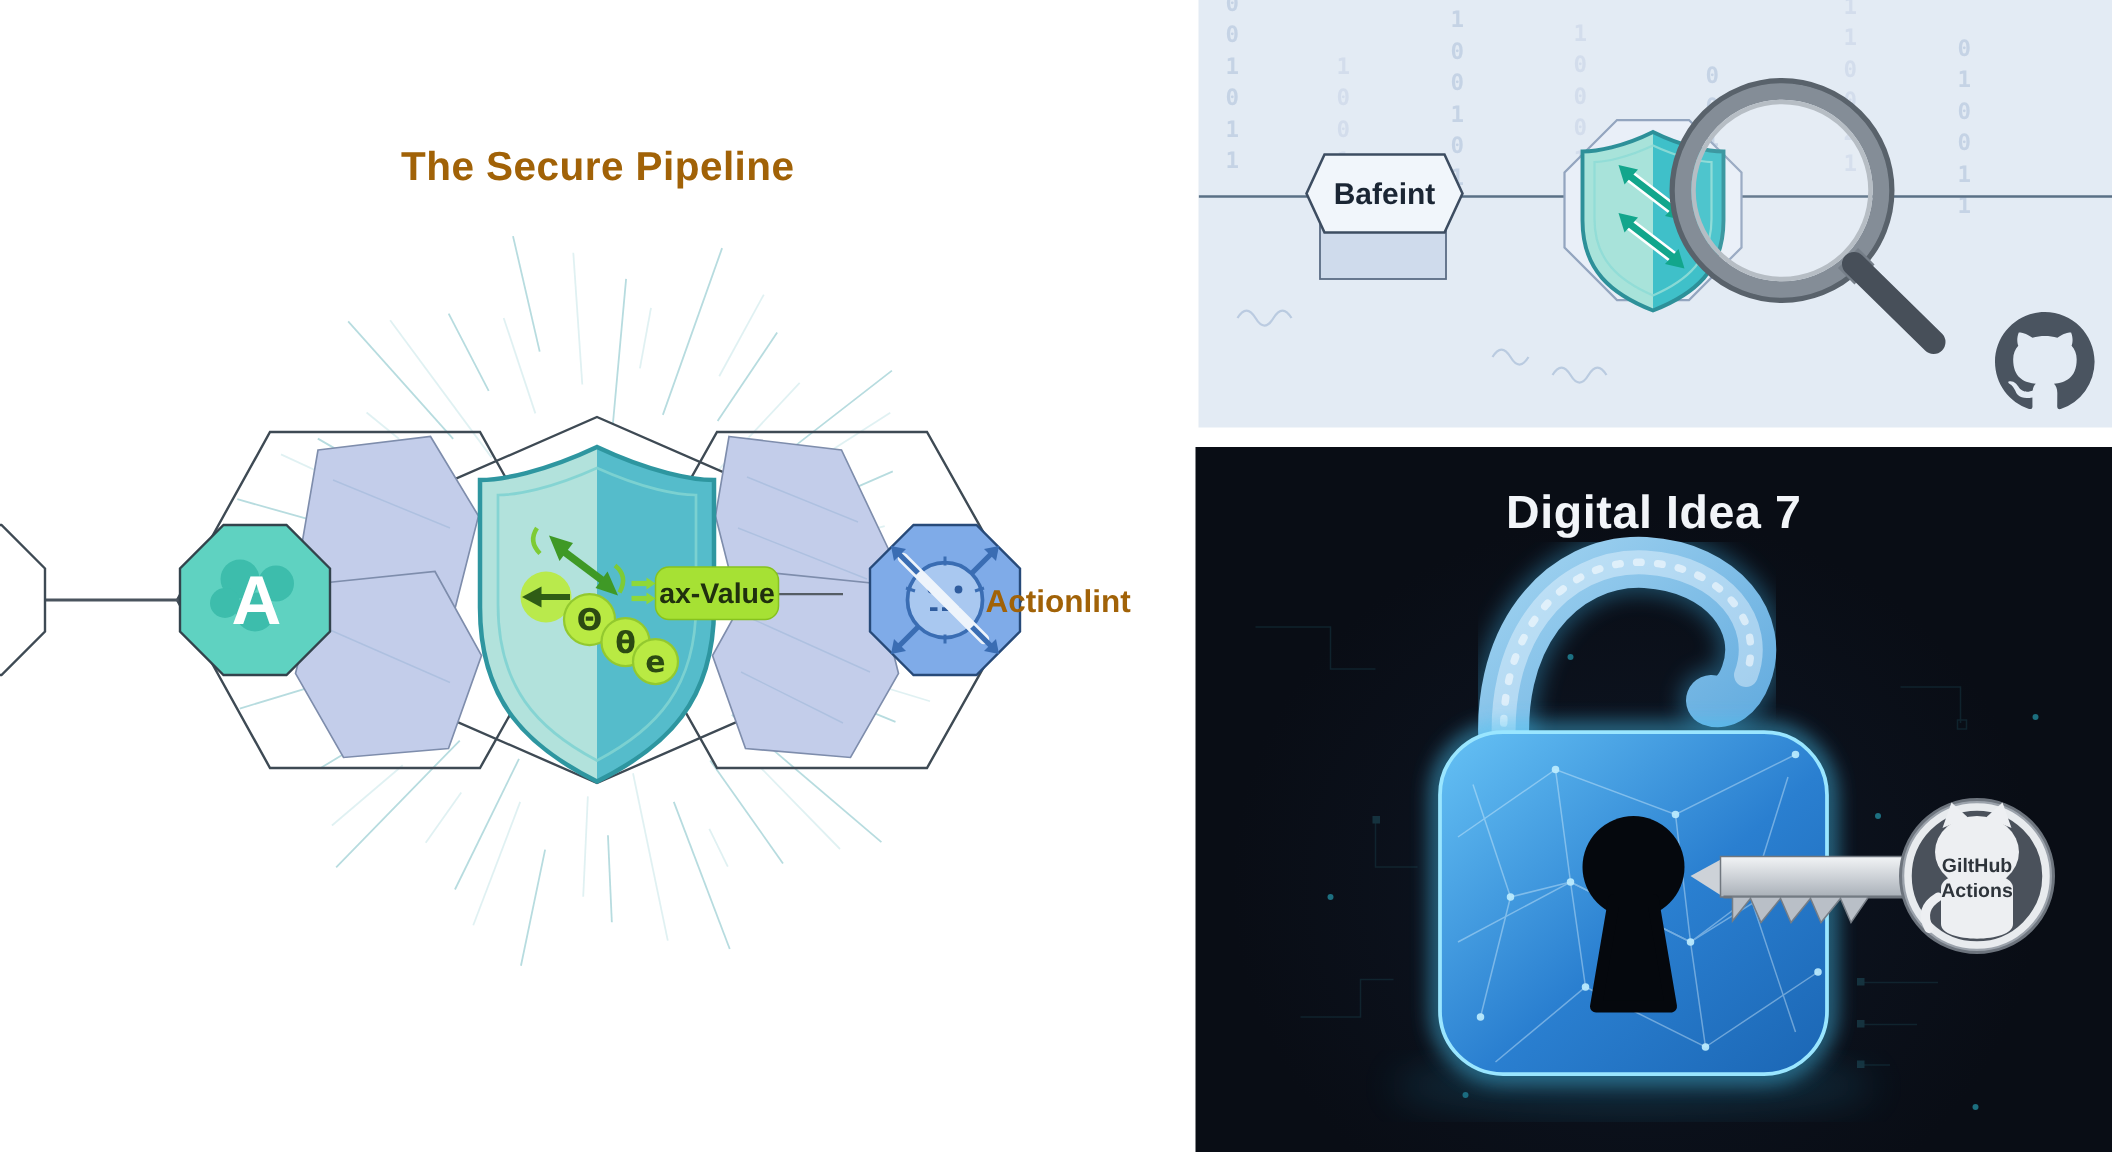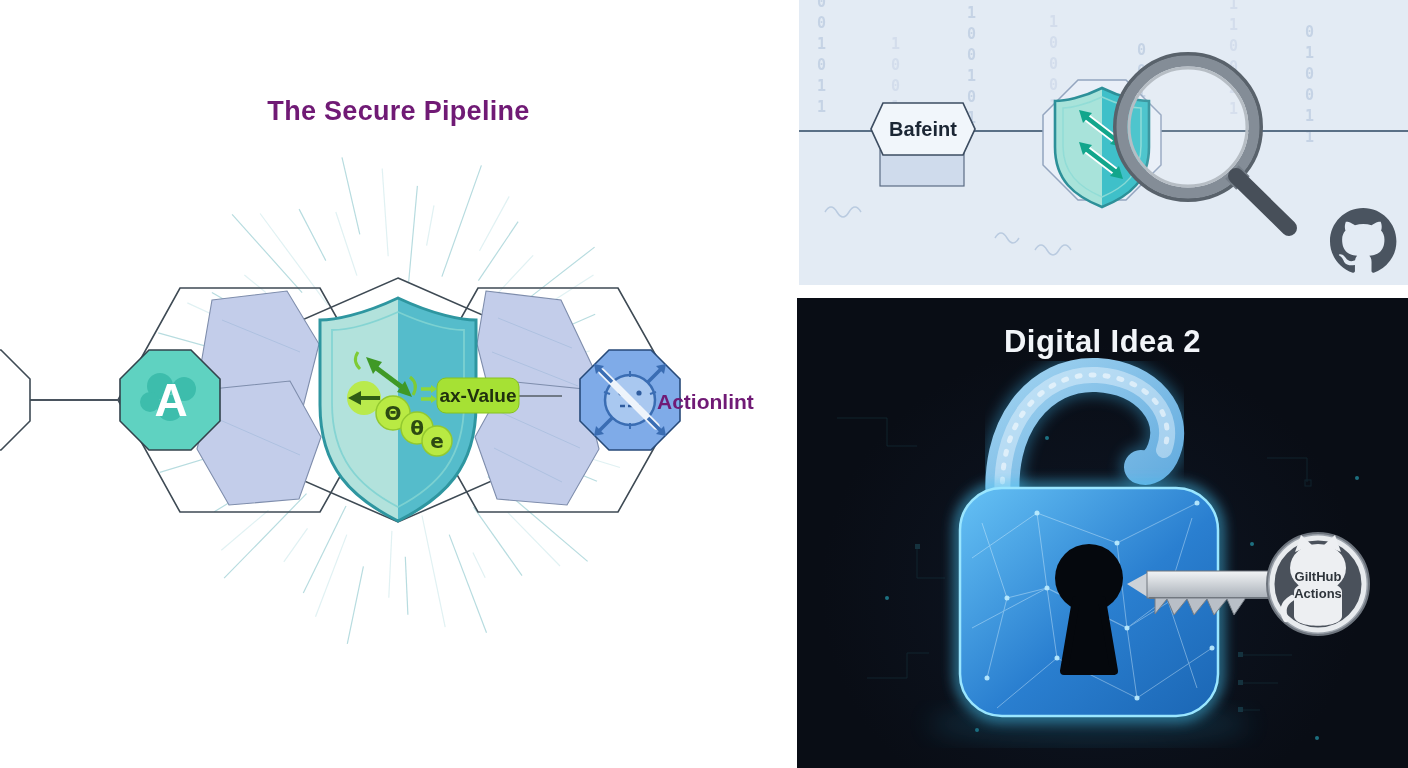--- a/index.html
+++ b/index.html
@@ -4,21 +4,21 @@
 <style>
   html,body{margin:0;padding:0;background:#ffffff;}
   .stage{position:relative;width:1408px;height:768px;overflow:hidden;background:#ffffff;
          font-family:"Liberation Sans", sans-serif;}
   .panel{position:absolute;overflow:hidden;}
   #panel-left{left:0;top:0;width:797px;height:768px;background:#ffffff;}
   #panel-topright{left:799px;top:0;width:609px;height:285px;background:#e3ebf4;}
   #panel-bottomright{left:797px;top:298px;width:611px;height:470px;
       background:radial-gradient(ellipse at 48% 62%, #0e1624 0%, #090d15 60%);}
   .abs{position:absolute;}
-  .lbl{color:#701a75;}
+  .lbl{color:#a16207;}
   #main-title{left:0;right:0;top:96px;text-align:center;font-size:27px;font-weight:700;letter-spacing:.3px;}
   #stage-label{left:292px;width:240px;top:248px;text-align:center;font-size:21px;font-weight:600;}
   #linter-label{left:657px;width:150px;top:390px;text-align:left;font-size:21px;font-weight:600;}
   #dark-title{left:0;right:0;top:26px;text-align:center;font-size:31px;font-weight:700;color:#f2f5f9;letter-spacing:.4px;}
   .bincol{position:absolute;white-space:pre;color:#c5d3e5;font-family:"DejaVu Sans Mono",monospace;
           font-size:15px;font-weight:700;line-height:21px;}
   .bincol.dim{color:#d3ddec;}
   svg{position:absolute;left:0;top:0;}
 </style>
 </head>
@@ -403,16 +403,16 @@
               <polygon points="544,254 538,237 527,247"></polygon>
             <ellipse cx="521" cy="270" rx="28" ry="24"></ellipse>
             <path d="M497,294 C497,280 545,280 545,294 L545,318 C545,331 497,331 497,318 Z"></path>
           </g>
           <path d="M495,300 q-13,8 -6,21" stroke="#edeff2" stroke-width="6" fill="none" stroke-linecap="round"></path>
           <text x="521" y="283" font-size="13" font-weight="700" text-anchor="middle" fill="#2e343b">GiltHub</text>
           <text x="521" y="300" font-size="13" font-weight="700" text-anchor="middle" fill="#2e343b">Actions</text>
         </g>
       </g>
     </svg>
-    <div class="abs" id="dark-title">Digital Idea 2</div>
+    <div class="abs" id="dark-title">Digital Idea 7</div>
   </div>
 
 </div>
 
 </body></html>

